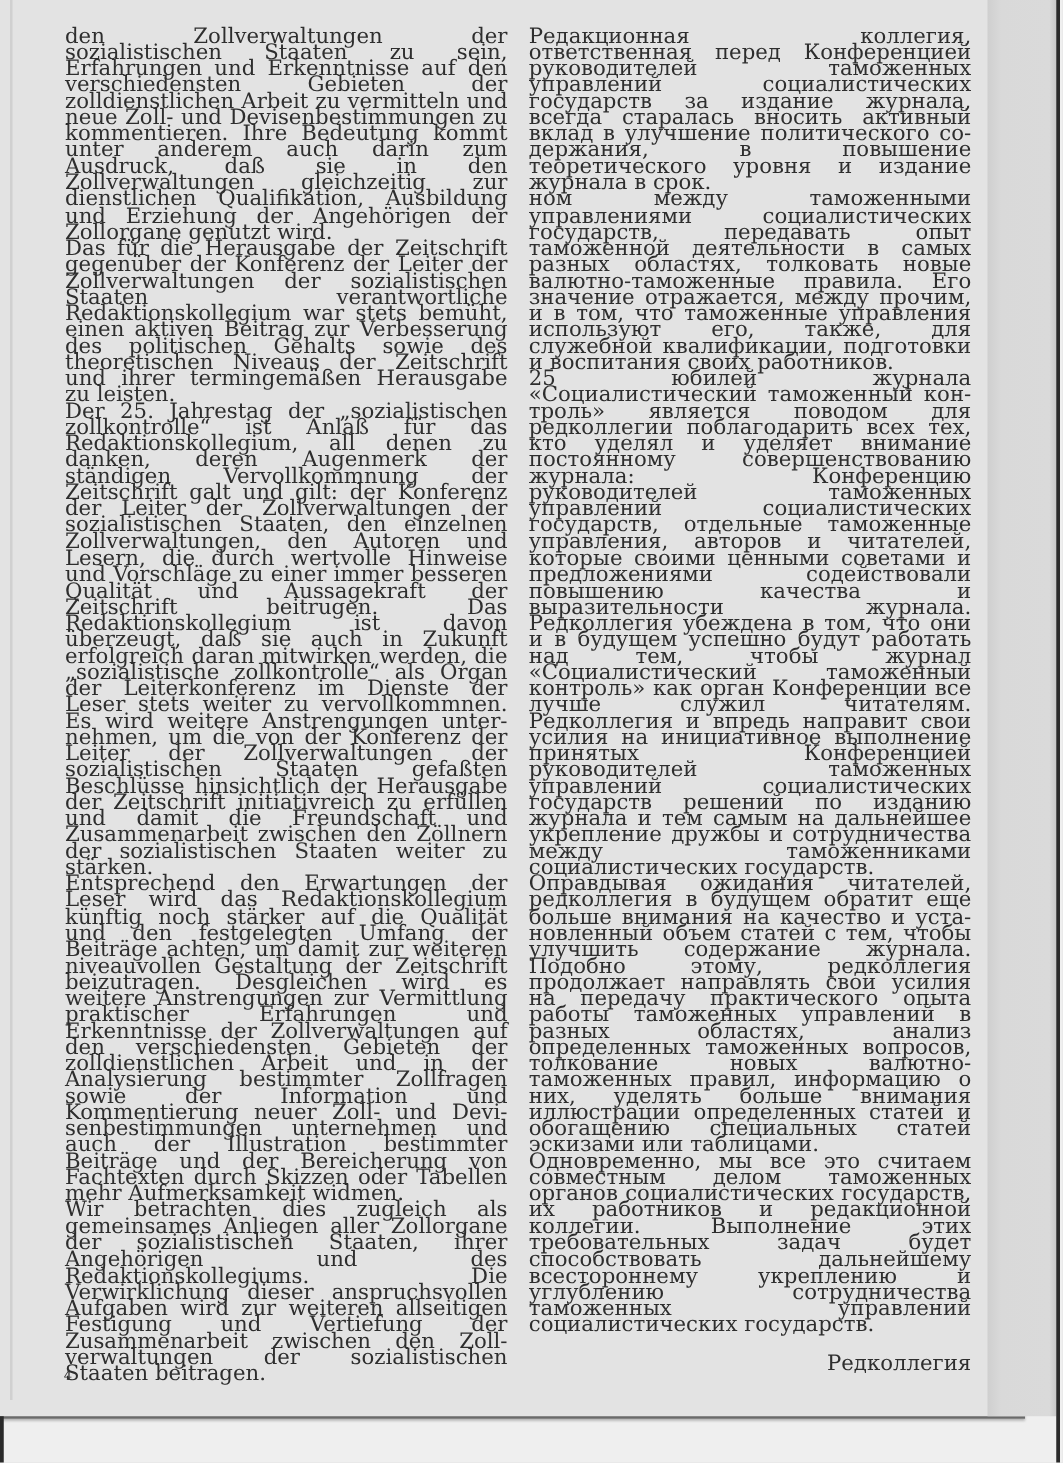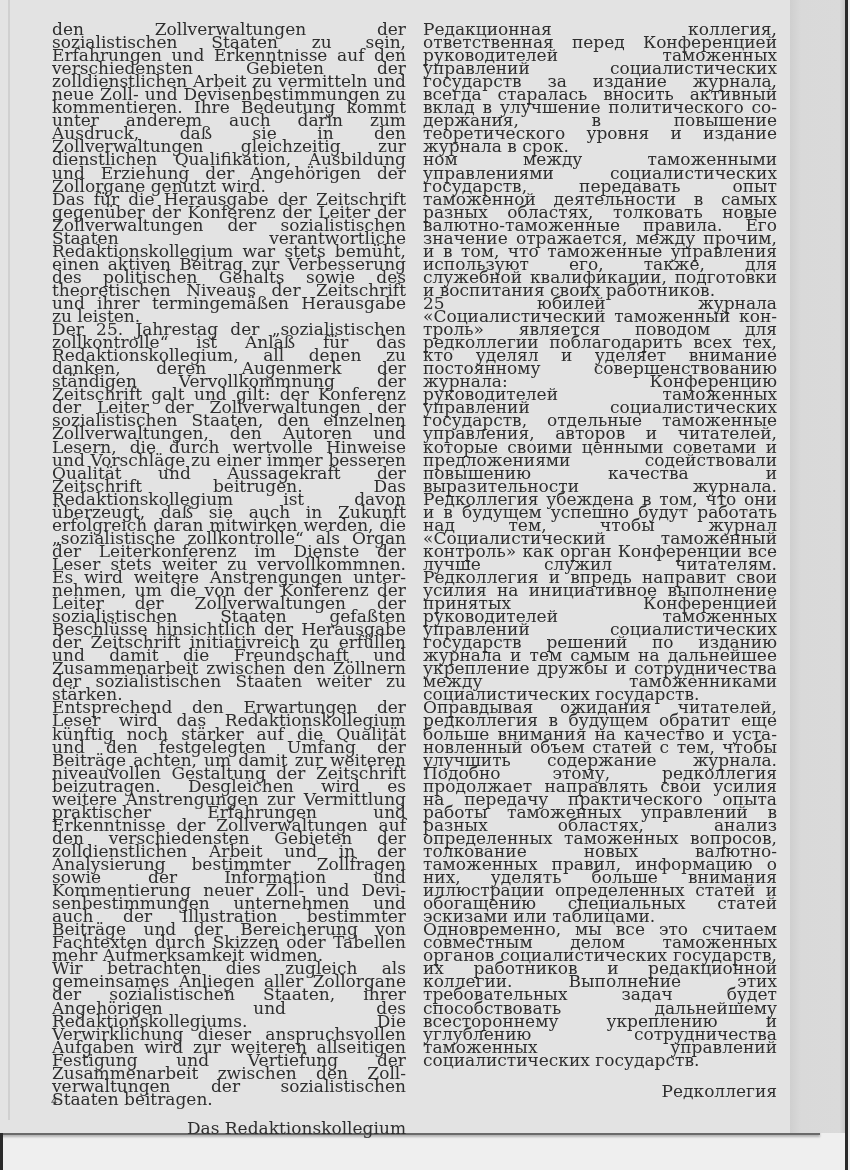--- a/index.html
+++ b/index.html
@@ -50,21 +50,20 @@
 
 <div class="page">
   <div class="left-fold"></div>
 
   <div class="col de">
     <p>den Zollverwaltungen der sozialistischen Staaten zu sein, Erfahrungen und Erkenntnisse auf den verschiedensten Ge­bieten der zolldienstlichen Arbeit zu vermitteln und neue Zoll- und Devisenbestimmungen zu kommentieren. Ihre Be­deutung kommt unter anderem auch darin zum Ausdruck, daß sie in den Zollverwaltungen gleichzeitig zur dienstlichen Qualifikation, Ausbildung und Erziehung der Angehörigen der Zollorgane genutzt wird.</p>
     <p>Das für die Herausgabe der Zeitschrift gegenüber der Kon­ferenz der Leiter der Zollverwaltungen der sozialistischen Staaten verantwortliche Redaktionskollegium war stets be­müht, einen aktiven Beitrag zur Verbesserung des politischen Gehalts sowie des theoretischen Niveaus der Zeitschrift und ihrer termingemäßen Herausgabe zu leisten.</p>
     <p>Der 25. Jahrestag der „sozialistischen zollkontrolle“ ist Anlaß für das Redaktionskollegium, all denen zu danken, deren Augenmerk der ständigen Vervollkommnung der Zeitschrift galt und gilt: der Konferenz der Leiter der Zollverwaltungen der sozialistischen Staaten, den einzelnen Zollverwaltungen, den Autoren und Lesern, die durch wertvolle Hinweise und Vorschläge zu einer immer besseren Qualität und Aussage­kraft der Zeitschrift beitrugen. Das Redaktionskollegium ist davon überzeugt, daß sie auch in Zukunft erfolgreich daran mitwirken werden, die „sozialistische zollkontrolle“ als Organ der Leiterkonferenz im Dienste der Leser stets weiter zu vervollkommnen. Es wird weitere Anstrengungen unter­nehmen, um die von der Konferenz der Leiter der Zoll­verwaltungen der sozialistischen Staaten gefaßten Beschlüsse hinsichtlich der Herausgabe der Zeitschrift initiativreich zu erfüllen und damit die Freundschaft und Zusammenarbeit zwischen den Zöllnern der sozialistischen Staaten weiter zu stärken.</p>
     <p>Entsprechend den Erwartungen der Leser wird das Redak­tionskollegium künftig noch stärker auf die Qualität und den festgelegten Umfang der Beiträge achten, um damit zur weite­ren niveauvollen Gestaltung der Zeitschrift beizutragen. Desgleichen wird es weitere Anstrengungen zur Vermittlung praktischer Erfahrungen und Erkenntnisse der Zollverwal­tungen auf den verschiedensten Gebieten der zolldienstlichen Arbeit und in der Analysierung bestimmter Zollfragen sowie der Information und Kommentierung neuer Zoll- und Devi­senbestimmungen unternehmen und auch der Illustration bestimmter Beiträge und der Bereicherung von Fachtexten durch Skizzen oder Tabellen mehr Aufmerksamkeit widmen.</p>
     <p>Wir betrachten dies zugleich als gemeinsames Anliegen aller Zollorgane der sozialistischen Staaten, ihrer Angehörigen und des Redaktionskollegiums. Die Verwirklichung dieser an­spruchsvollen Aufgaben wird zur weiteren allseitigen Festi­gung und Vertiefung der Zusammenarbeit zwischen den Zoll­verwaltungen der sozialistischen Staaten beitragen.</p>
-    <p class="sig">Das Redaktionskollegium</p>
   </div>
 
   <div class="col ru">
     <p>Редакционная коллегия, ответственная перед Конферен­цией руководителей таможенных управлений социалисти­ческих государств за издание журнала, всегда старалась вносить активный вклад в улучшение политического со­держания, в повышение теоретического уровня и издание журнала в срок.</p>
     <p>ном между таможенными управлениями социалистиче­ских государств, передавать опыт таможенной деятель­ности в самых разных областях, толковать новые валют­но-таможенные правила. Его значение отражается, меж­ду прочим, и в том, что таможенные управления исполь­зуют его, также, для служебной квалификации, подго­товки и воспитания своих работников.</p>
     <p>25 юбилей журнала «Социалистический таможенный кон­троль» является поводом для редколлегии поблагодарить всех тех, кто уделял и уделяет внимание постоянному со­вершенствованию журнала: Конференцию руководителей таможенных управлений социалистических государств, отдельные таможенные управления, авторов и читателей, которые своими ценными советами и предложениями со­действовали повышению качества и выразительности журнала. Редколлегия убеждена в том, что они и в бу­дущем успешно будут работать над тем, чтобы журнал «Социалистический таможенный контроль» как орган Конференции все лучше служил читателям. Редколлегия и впредь направит свои усилия на инициативное выпол­нение принятых Конференцией руководителей таможен­ных управлений социалистических государств решений по изданию журнала и тем самым на дальнейшее укреп­ление дружбы и сотрудничества между таможенниками социалистических государств.</p>
     <p>Оправдывая ожидания читателей, редколлегия в буду­щем обратит еще больше внимания на качество и уста­новленный объем статей с тем, чтобы улучшить содержа­ние журнала. Подобно этому, редколлегия продолжает на­правлять свои усилия на передачу практического опыта работы таможенных управлений в разных областях, ана­лиз определенных таможенных вопросов, толкование но­вых валютно-таможенных правил, информацию о них, уделять больше внимания иллюстрации определенных ста­тей и обогащению специальных статей эскизами или та­блицами.</p>
     <p>Одновременно, мы все это считаем совместным делом та­моженных органов социалистических государств, их ра­ботников и редакционной коллегии. Выполнение этих требовательных задач будет способствовать дальнейшему всестороннему укреплению и углублению сотрудничества таможенных управлений социалистических государств.</p>
     <p class="sig">Редколлегия</p>
   </div>

